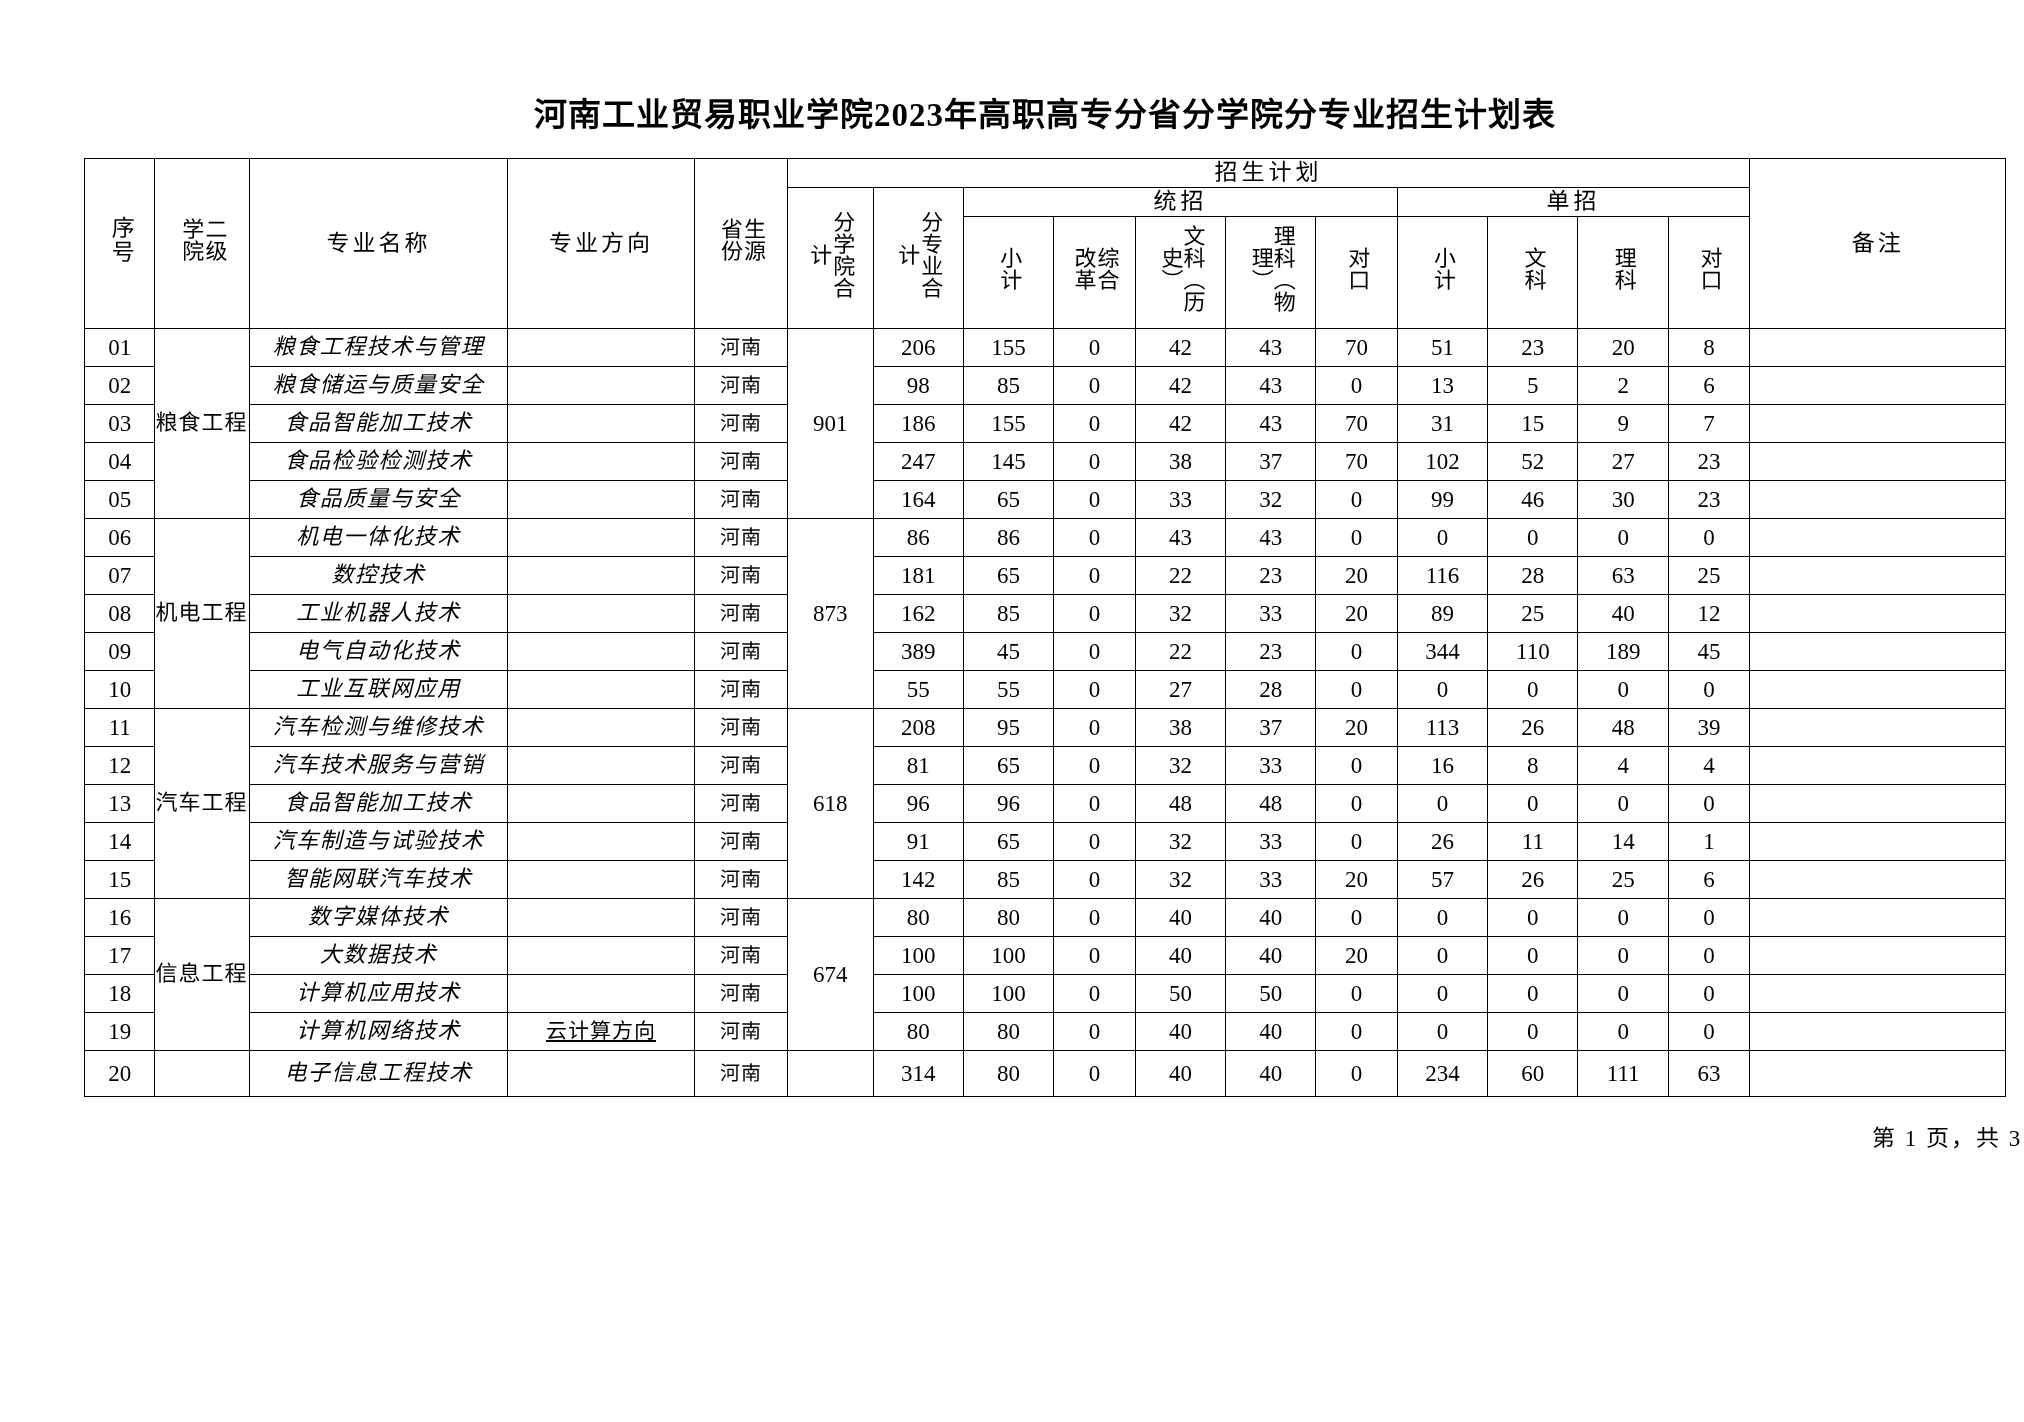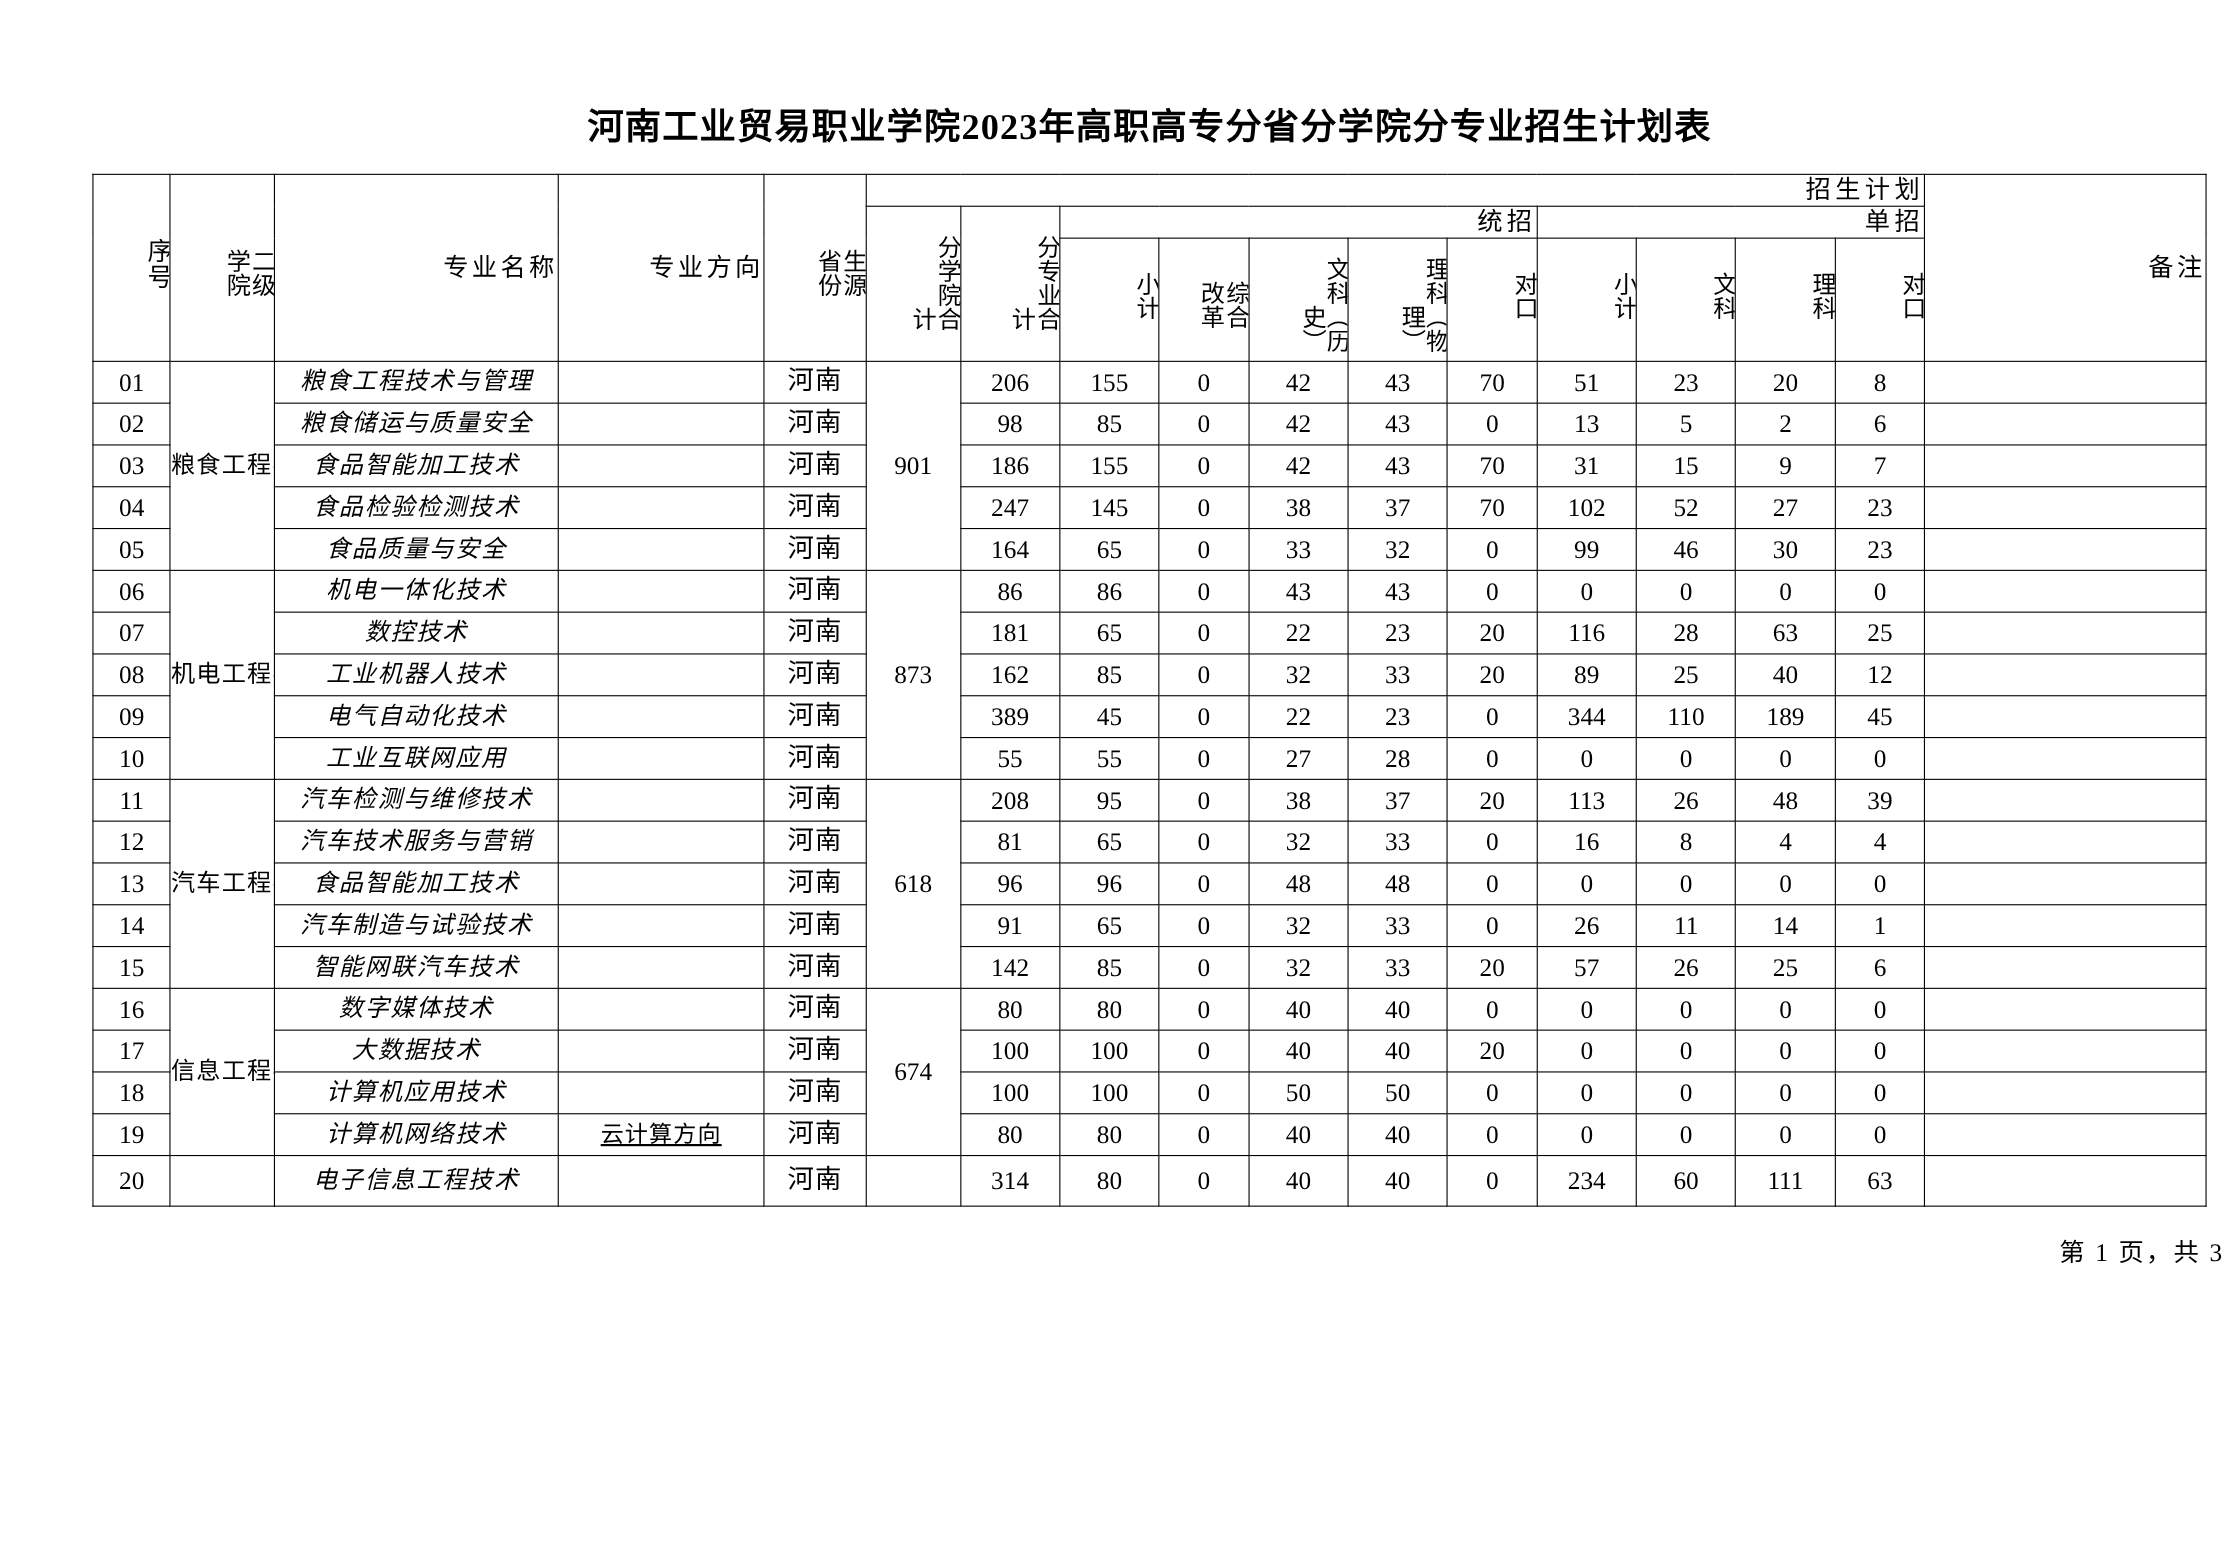--- a/index.html
+++ b/index.html
@@ -50,21 +50,20 @@
     text-align: center;
     vertical-align: middle;
     padding: 0;
     font-weight: normal;
     line-height: 1.22;
     overflow: hidden;
     white-space: nowrap;
   }
   table.plan th {
     font-size: 23px;
-    text-align: right;
   }
   
   .vtxt {
     display: inline-block;
     writing-mode: vertical-rl;
     text-orientation: upright;
     line-height: 1.08;
     letter-spacing: 1px;
     font-size: 23px;
   }
@@ -103,21 +102,21 @@
   }
   .major {
     font-size: 22px;
     letter-spacing: 1.5px;
     font-style: italic;
   }
   .num {
     font-size: 23px;
   }
   .prov {
-    font-size: 24px;
+    font-size: 20px;
     letter-spacing: 1px;
   }
   .dir {
     font-size: 21px;
     letter-spacing: 1px;
     text-decoration: underline;
   }
   .rowh { height: 38px; }
   .rowh-tall { height: 46px; }
   .footer {

